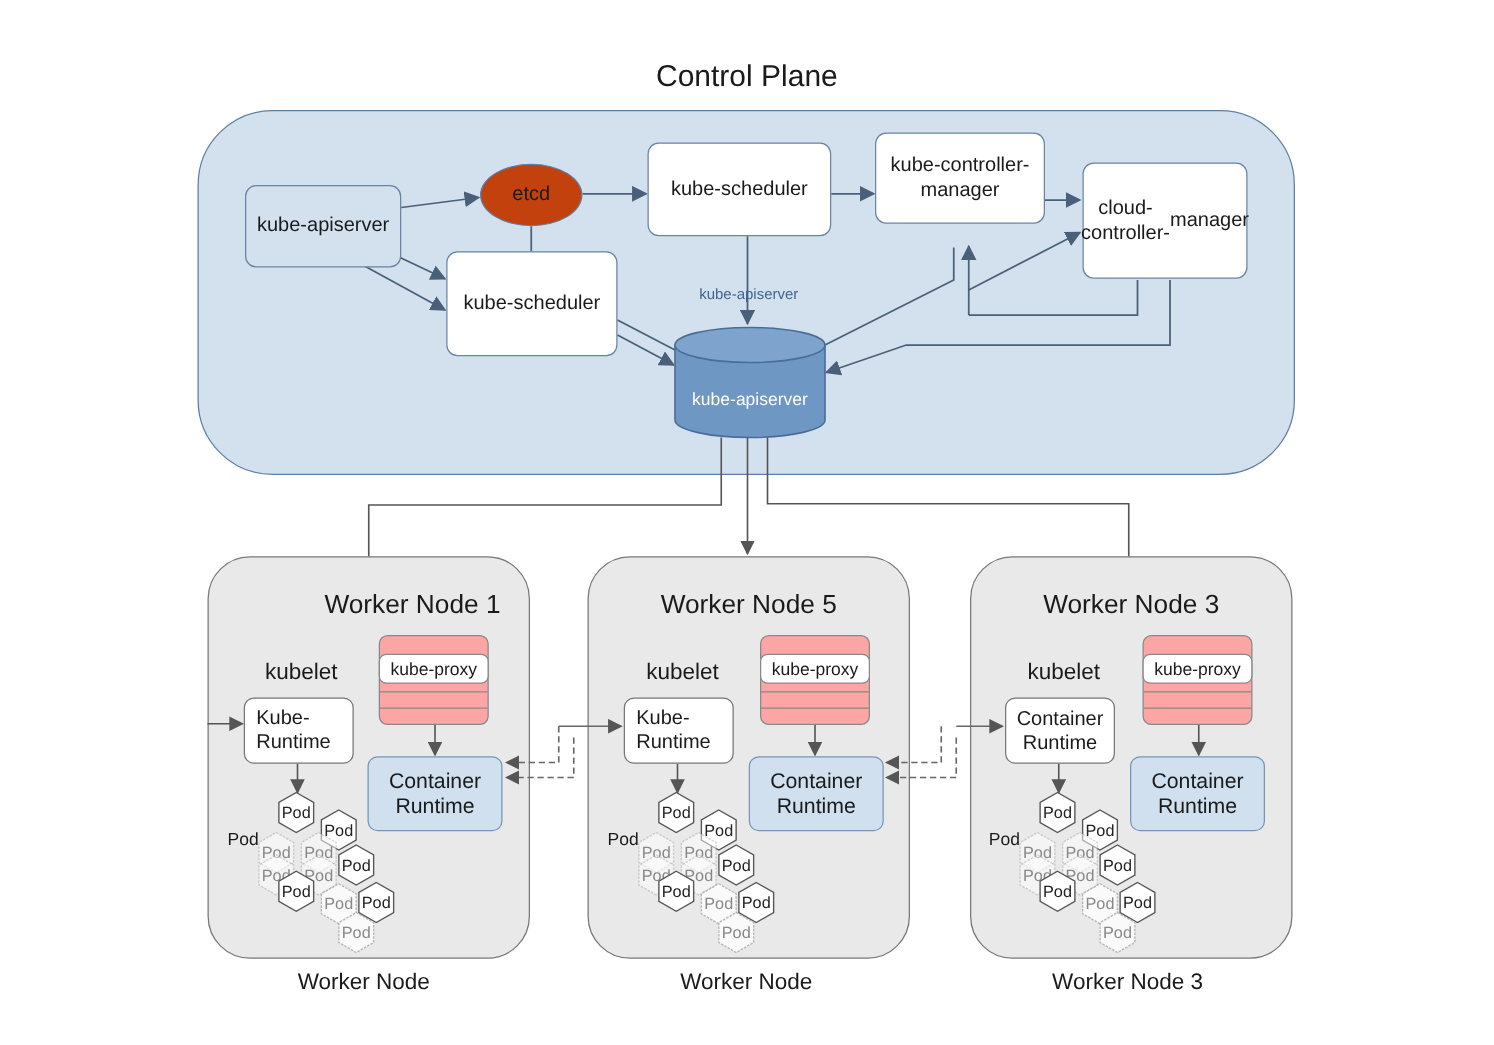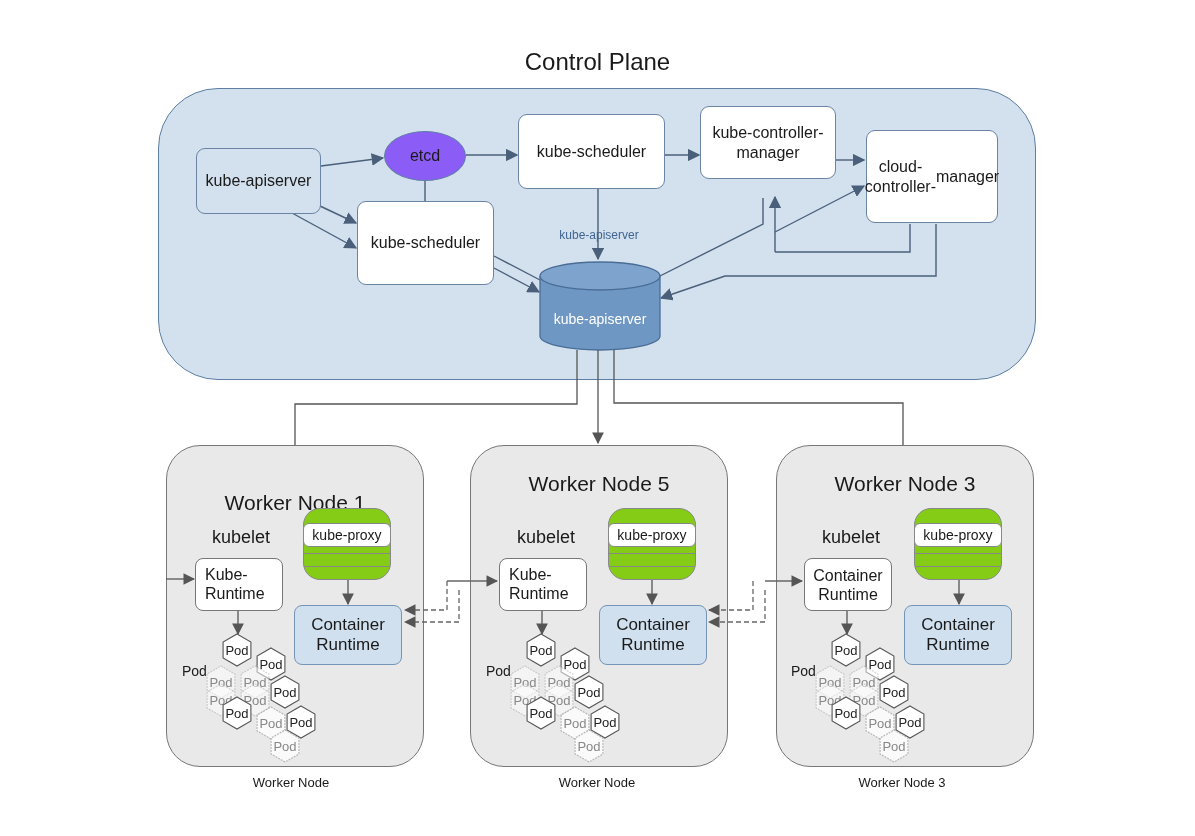--- a/index.html
+++ b/index.html
@@ -7,40 +7,40 @@
          font-family: "Liberation Sans", "DejaVu Sans", sans-serif; color: #1a1a1a; }
   svg { position: absolute; left: 0; top: 0; }
   .abs { position: absolute; }
   .title { font-size: 24px; text-align: center; }
   .cp-bg { position: absolute; left: 158px; top: 88px; width: 878px; height: 292px;
            background: #d3e1ee; border: 1.5px solid #5d7fa3; border-radius: 60px; box-sizing: border-box; }
   .box { position: absolute; background: #ffffff; border: 1.3px solid #6b84a3; border-radius: 9px;
          box-sizing: border-box; display: flex; align-items: center; justify-content: center;
          text-align: center; font-size: 16px; line-height: 20px; }
   .box.cpleft { background: #d3e1ee; }
-  .ellipse { position: absolute; border: 1.3px solid #5d7fa3; border-radius: 50%; background: #8b5cf6;
+  .ellipse { position: absolute; border: 1.3px solid #5d7fa3; border-radius: 50%; background: #c2410c;
              box-sizing: border-box; display: flex; align-items: center; justify-content: center; font-size: 16px; }
   .small-blue { font-size: 12px; color: #3f6590; }
   .worker { position: absolute; background: #e9e9e9; border: 1.5px solid #777; border-radius: 34px; box-sizing: border-box; }
   .wtitle { position: absolute; font-size: 21px; text-align: center; }
   .kubelet { position: absolute; font-size: 18px; }
   .rt-box { position: absolute; background: #fff; border: 1.3px solid #777; border-radius: 8px; box-sizing: border-box;
             font-size: 16px; line-height: 19px; padding: 6px 0 0 9px; }
   .rt-box.center { padding: 0; display: flex; align-items: center; justify-content: center; text-align: center; }
-  .proxy-stack { position: absolute; width: 88px; height: 72px; border: 1.2px solid #888; border-radius: 17px;
-                 background: #84cc16; box-sizing: border-box; }
+  .proxy-stack { position: absolute; width: 88px; height: 72px; border: 1.2px solid #888; border-radius: 7px;
+                 background: #fca5a5; box-sizing: border-box; }
   .proxy-stack .line { position: absolute; left: 0; right: 0; height: 0; border-top: 1.2px solid #888; }
   .proxy-label { position: absolute; left: -1px; right: -1px; top: 14px; height: 24px; background: #fff;
                  border: 1.2px solid #888; border-radius: 6px; display: flex; align-items: center; justify-content: center;
                  font-size: 14px; box-sizing: border-box; }
   .cr-box { position: absolute; width: 108px; height: 60px; background: #d0e0ef; border: 1.3px solid #7595b8;
             border-radius: 8px; box-sizing: border-box; display: flex; align-items: center; justify-content: center;
             text-align: center; font-size: 17px; line-height: 20px; }
   .pod-label { position: absolute; font-size: 14px; }
-  .wbottom { position: absolute; font-size: 13px; text-align: center; }
+  .wbottom { position: absolute; font-size: 18px; text-align: center; }
   .cyl-label { position: absolute; color: #ffffff; font-size: 14px; text-align: center; }
 </style>
 </head>
 <body>
 
 <div class="abs title" style="left:0;width:1195px;top:48px;">Control Plane</div>
 
 <div class="cp-bg"></div>
 
 <div class="worker" style="left:166px;top:445px;width:258px;height:322px;"></div>
@@ -269,21 +269,21 @@
   <span>kube-controller-</span>
   <span>manager</span>
 </div>
 <div class="box" style="left:866px;top:130px;width:132px;height:93px;flex-direction:row;">
   <span>cloud-controller-</span>
   <span>manager</span>
 </div>
 <div class="abs small-blue" style="left:548px;top:228px;width:102px;text-align:center;">kube-apiserver</div>
 <div class="cyl-label" style="left:540px;top:311px;width:120px;">kube-apiserver</div>
 
-<div class="wtitle" style="left:166px;top:491px;width:258px;">Worker Node 1</div>
+<div class="wtitle" style="left:166px;top:472px;width:258px;padding-left:35px;">Worker Node 1</div>
 <div class="kubelet" style="left:212px;top:527px;">kubelet</div>
 <div class="proxy-stack" style="left:303px;top:508px;">
   <div class="line" style="top:44px;"></div>
     <div class="line" style="top:57px;"></div>
   <div class="proxy-label">kube-proxy</div>
 </div>
 <div class="rt-box" style="left:195px;top:558px;width:88px;height:53px;">
   <div>Kube-</div>
   <div>Runtime</div>
 </div>

